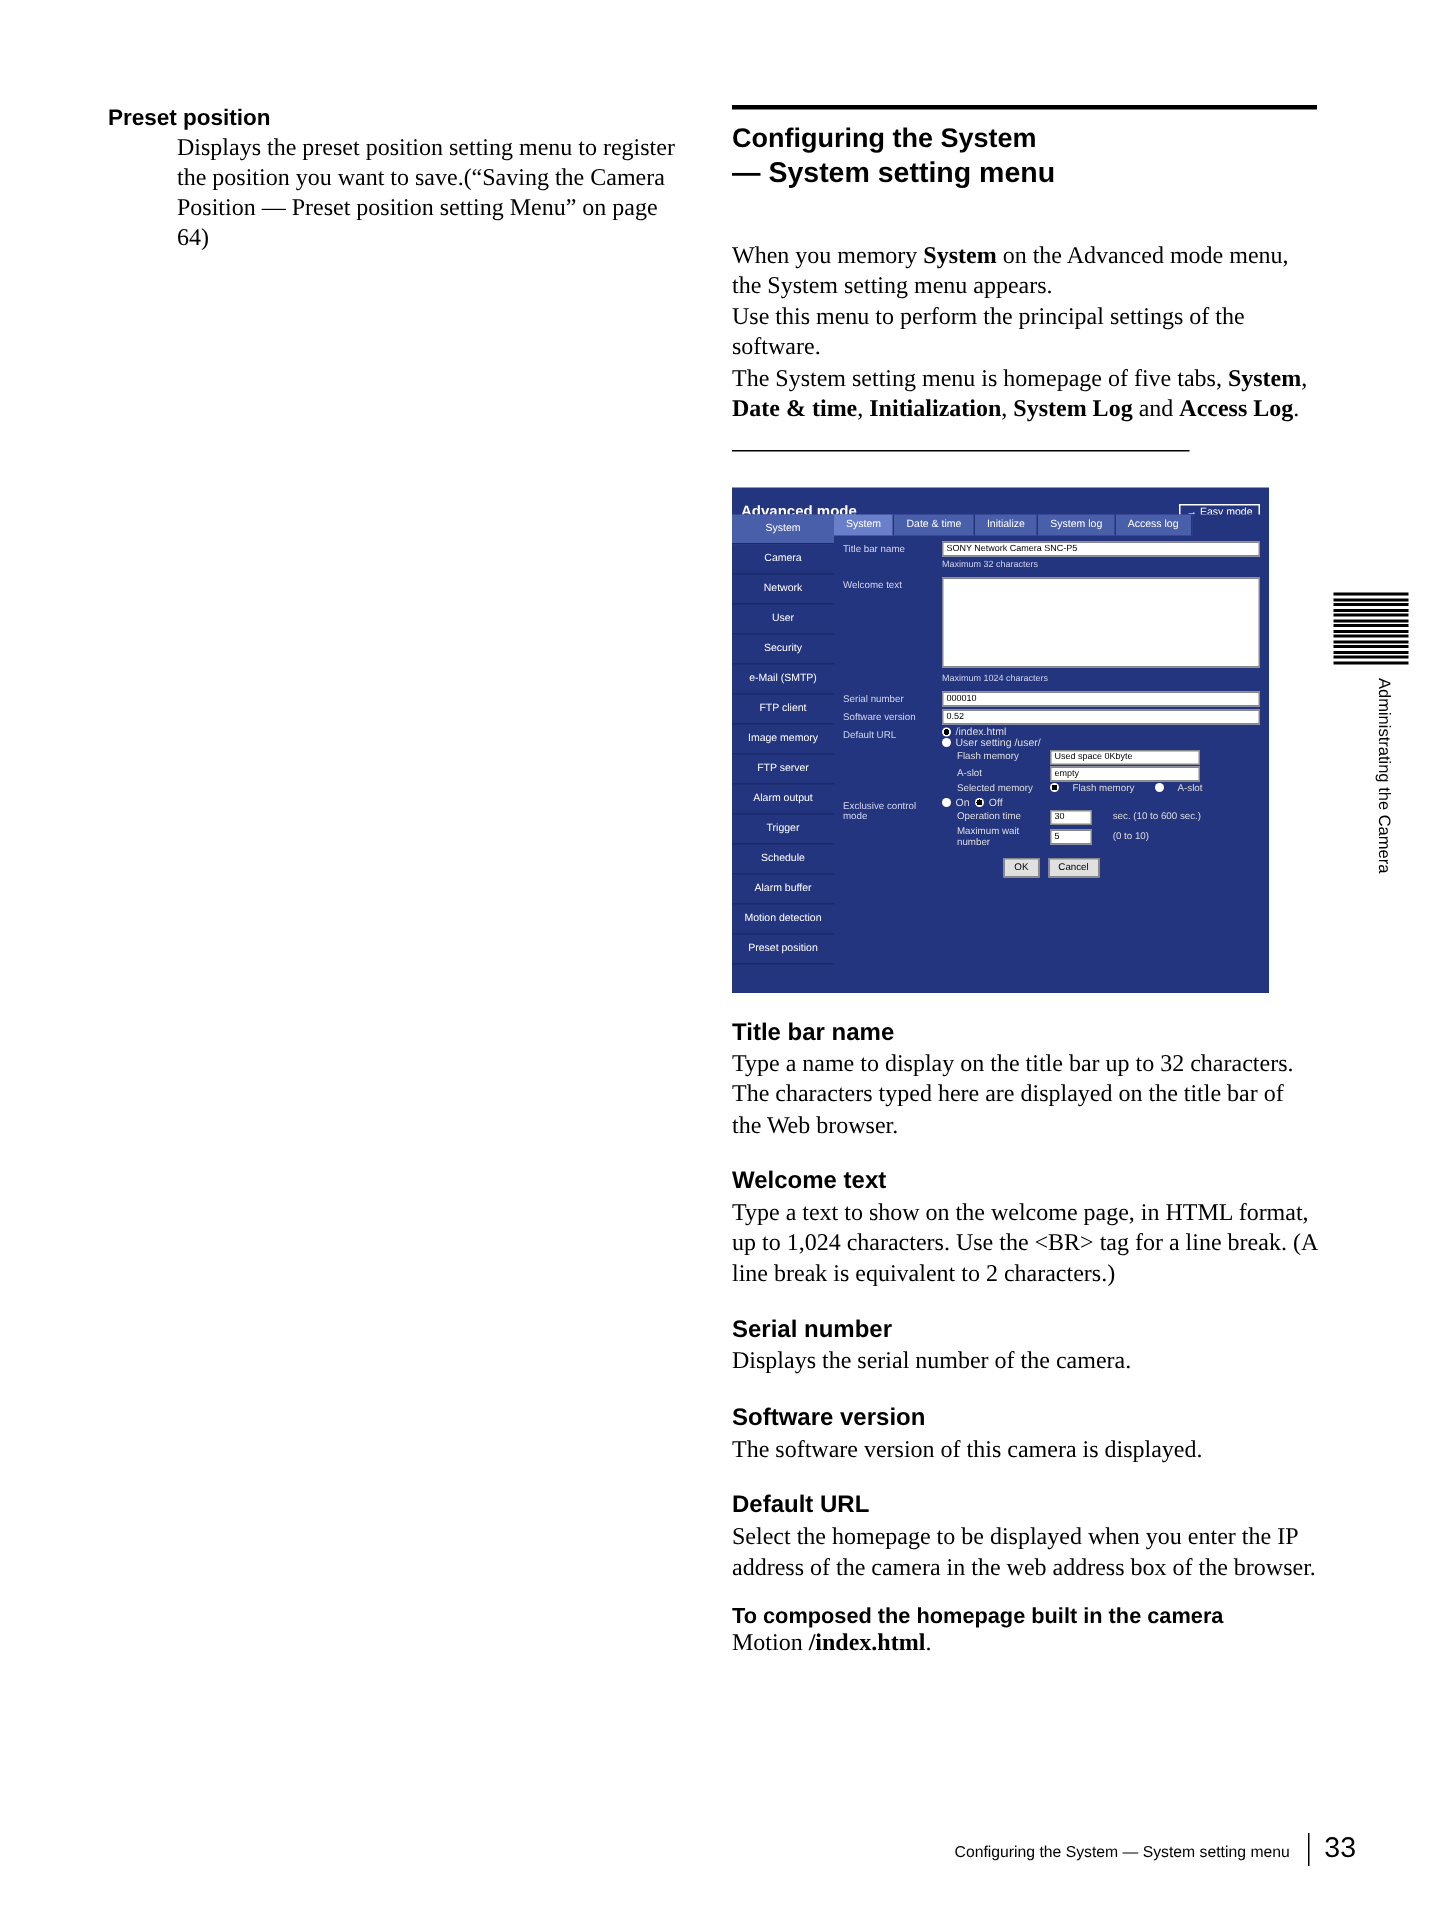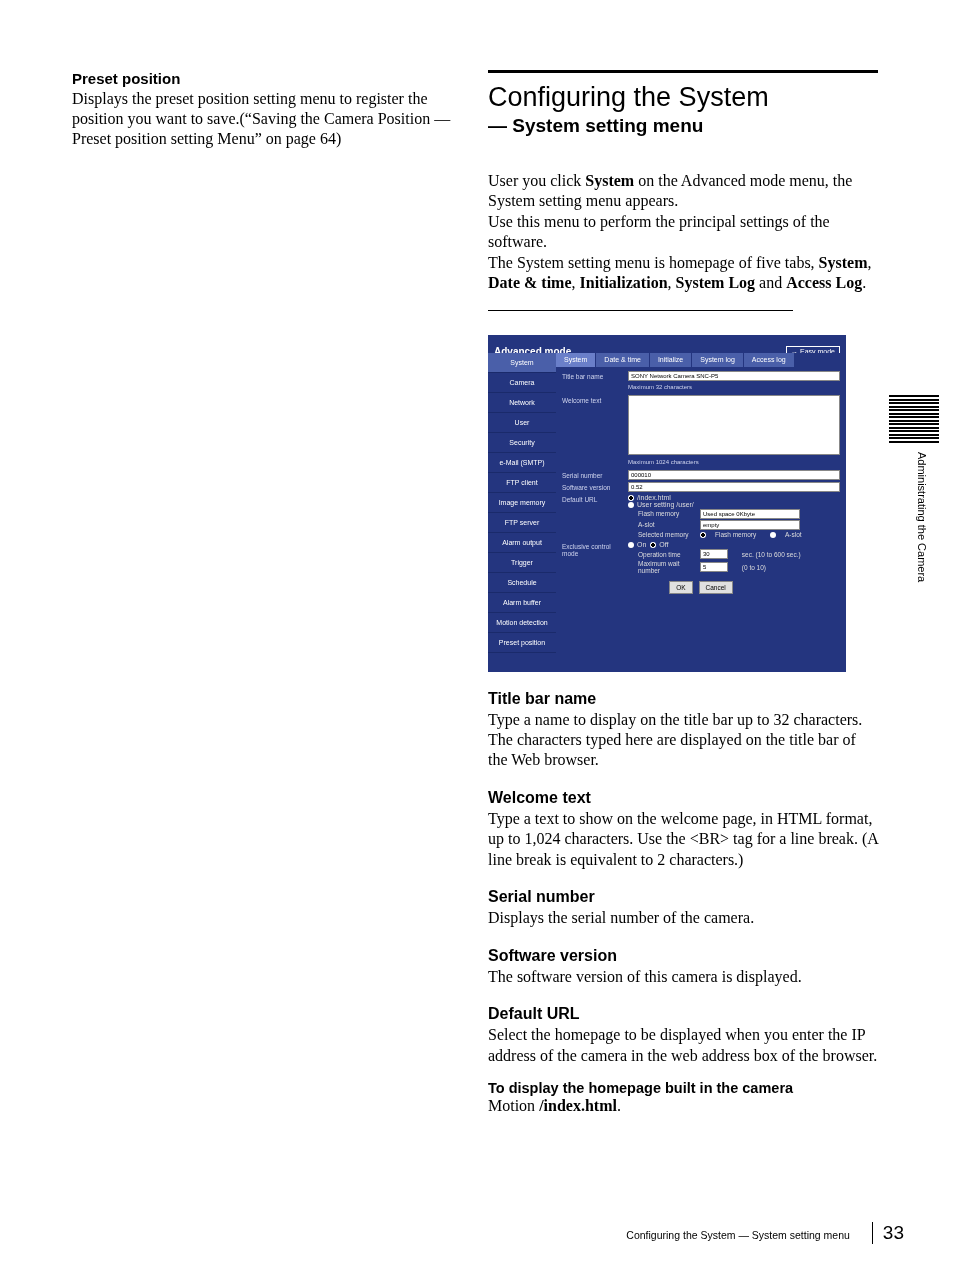--- a/index.html
+++ b/index.html
@@ -2,26 +2,26 @@
 <html><head>
 <meta charset="utf-8">
 <style>
   * { margin:0; padding:0; box-sizing:border-box; }
   body { width:954px; height:1274px; font-family:"Times New Roman", serif; font-size:16px; color:#000; background:#fff; position:relative; }
   .page { position:relative; width:954px; height:1274px; }
 
   
   .col-left { position:absolute; left:72px; top:70px; width:380px; }
   .col-left h4 { font-family:Arial, Helvetica, sans-serif; font-weight:bold; font-size:15px; margin-bottom:2px; }
-  .col-left p { line-height:1.25; }
+  .col-left p { line-height:1.25;margin-left:46px; }
 
   
   .col-right { position:absolute; left:488px; top:70px; width:390px; }
   .rule-thick { border-top:3px solid #000; margin-bottom:10px; }
-  .col-right h1 { font-family:Arial, Helvetica, sans-serif; font-weight:normal; font-size:27px; line-height:1.1; margin-bottom:2px; }
+  .col-right h1 { font-family:Arial, Helvetica, sans-serif; font-weight:bold; font-size:18px; line-height:1.1; margin-bottom:2px; }
   .col-right h2.sub { font-family:Arial, Helvetica, sans-serif; font-weight:bold; font-size:19px; margin-bottom:34px; }
   .col-right p.intro { line-height:1.28; margin-bottom:0; }
   .rule-thin { border-top:1px solid #000; margin:16px 0 4px 0; width:305px; }
   .col-right h2.tab { font-family:Arial, Helvetica, sans-serif; font-weight:bold; font-size:20px; margin-bottom:10px; }
   .col-right h3 { font-family:Arial, Helvetica, sans-serif; font-weight:bold; font-size:16px; margin-top:18px; margin-bottom:2px; }
   .col-right h4 { font-family:Arial, Helvetica, sans-serif; font-weight:bold; font-size:14.5px; margin-top:14px; margin-bottom:0; }
   .col-right p.body { line-height:1.28; }
   .col-right b.inline { font-weight:bold; }
 
   
@@ -53,40 +53,40 @@
   .shot .subrow .slbl { width:56px; }
   .shot .btns { text-align:center; margin-top:6px; }
   .shot .btns span { display:inline-block; background:#e0e0e0; color:#000; padding:0 6px; line-height:11px; margin:0 2px; border:1px solid #888; font-size:6.5px; }
 
   
   .sidetab { position:absolute; right:26px; top:452px; font-family:Arial, Helvetica, sans-serif; font-size:11px; writing-mode:vertical-rl; color:#000; }
   .bars { position:absolute; right:15px; top:395px; width:50px; }
   .bars div { height:2px; background:#000; margin-bottom:1.5px; }
 
   
-  .footer { position:absolute; bottom:30px; right:50px; font-family:Arial, Helvetica, sans-serif; font-size:10.5px; display:flex; align-items:baseline; gap:22px; }
+  .footer { position:absolute; bottom:30px; right:50px; font-family:Arial, Helvetica, sans-serif; font-size:10.5px; display:flex; align-items:baseline; gap:12px; }
   .footer .num { font-size:19px; border-left:1px solid #000; padding-left:10px; }
 </style>
 </head>
 <body>
 
 <div class="page">
 
   <div class="col-left">
     <h4>Preset position</h4>
     <p>Displays the preset position setting menu to register the position you want to save.(“Saving the Camera Position — Preset position setting Menu” on page 64)</p>
   </div>
 
   <div class="col-right">
     <div class="rule-thick"></div>
     <h1>Configuring the System</h1>
     <h2 class="sub">— System setting menu</h2>
 
     <p class="intro">
-      <span>User you click </span><b class="inline">System</b><span> on the Advanced mode menu, the System setting menu appears.</span>
+      <span>When you memory </span><b class="inline">System</b><span> on the Advanced mode menu, the System setting menu appears.</span>
     </p>
     <p class="intro">Use this menu to perform the principal settings of the software.</p>
     <p class="intro">
       <span>The System setting menu is homepage of five tabs, </span><b class="inline">System</b><span>, </span><b class="inline">Date &amp; time</b><span>, </span><b class="inline">Initialization</b><span>, </span><b class="inline">System Log</b><span> and </span><b class="inline">Access Log</b><span>.</span>
     </p>
 
     <div class="rule-thin"></div>
 
     <div class="shot">
       <div class="header">
@@ -186,21 +186,21 @@
 
     <h3>Serial number</h3>
     <p class="body">Displays the serial number of the camera.</p>
 
     <h3>Software version</h3>
     <p class="body">The software version of this camera is displayed.</p>
 
     <h3>Default URL</h3>
     <p class="body">Select the homepage to be displayed when you enter the IP address of the camera in the web address box of the browser.</p>
 
-    <h4>To display the homepage built in the camera</h4>
+    <h4>To composed the homepage built in the camera</h4>
     <p class="body">
       <span>Motion </span><b class="inline">/index.html</b><span>.</span>
     </p>
   </div>
 
   <div class="bars">
     <div></div>
       <div></div>
       <div></div>
       <div></div>

